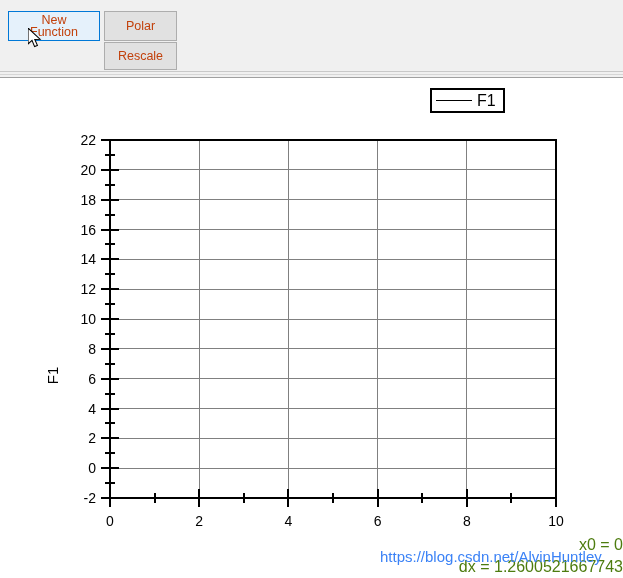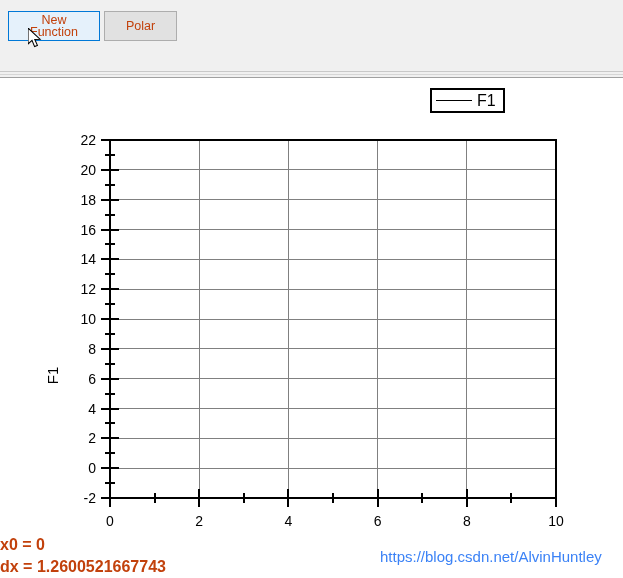--- a/index.html
+++ b/index.html
@@ -156,25 +156,25 @@
   #plot-svg {
     position: absolute;
     left: 0;
     top: 0;
   }
 
   
   .readout {
     position: absolute;
     width: 623px;
-    text-align: left;
+    text-align: right;
     font-family: "Liberation Sans", sans-serif;
     font-size: 16px;
-    font-weight: bold;
-    color: #c2410c;
+    font-weight: normal;
+    color: #4d7c0f;
     user-select: none;
   }
   #readout-x0 { top: 536px; left: 0; }
   #readout-dx { top: 558px; left: 0; }
 
   
   #watermark {
     position: absolute;
     left: 380px;
     top: 548px;
@@ -188,20 +188,21 @@
 </head>
 <body>
 
 <div id="toolbar">
 
   <div class="tool-btn hovered" id="btn-new-function">New Function</div>
 
   <div class="tool-btn" id="btn-rename">Polar</div>
 
 
+  <div class="tool-btn" id="btn-rescale">Rescale</div>
 </div>
 
 <div id="sep-outer"></div>
 <div id="sep-line"></div>
 
 <svg id="cursor" viewBox="0 0 16 22" xmlns="http://www.w3.org/2000/svg">
   <polygon points="0,0 0,16 4,12.4 6.6,18.6 9.4,17.4 6.8,11.4 12,11.2" fill="#ffffff" stroke="#000000" stroke-width="1.1"></polygon>
 </svg>
 
 <div id="tab-strip">

